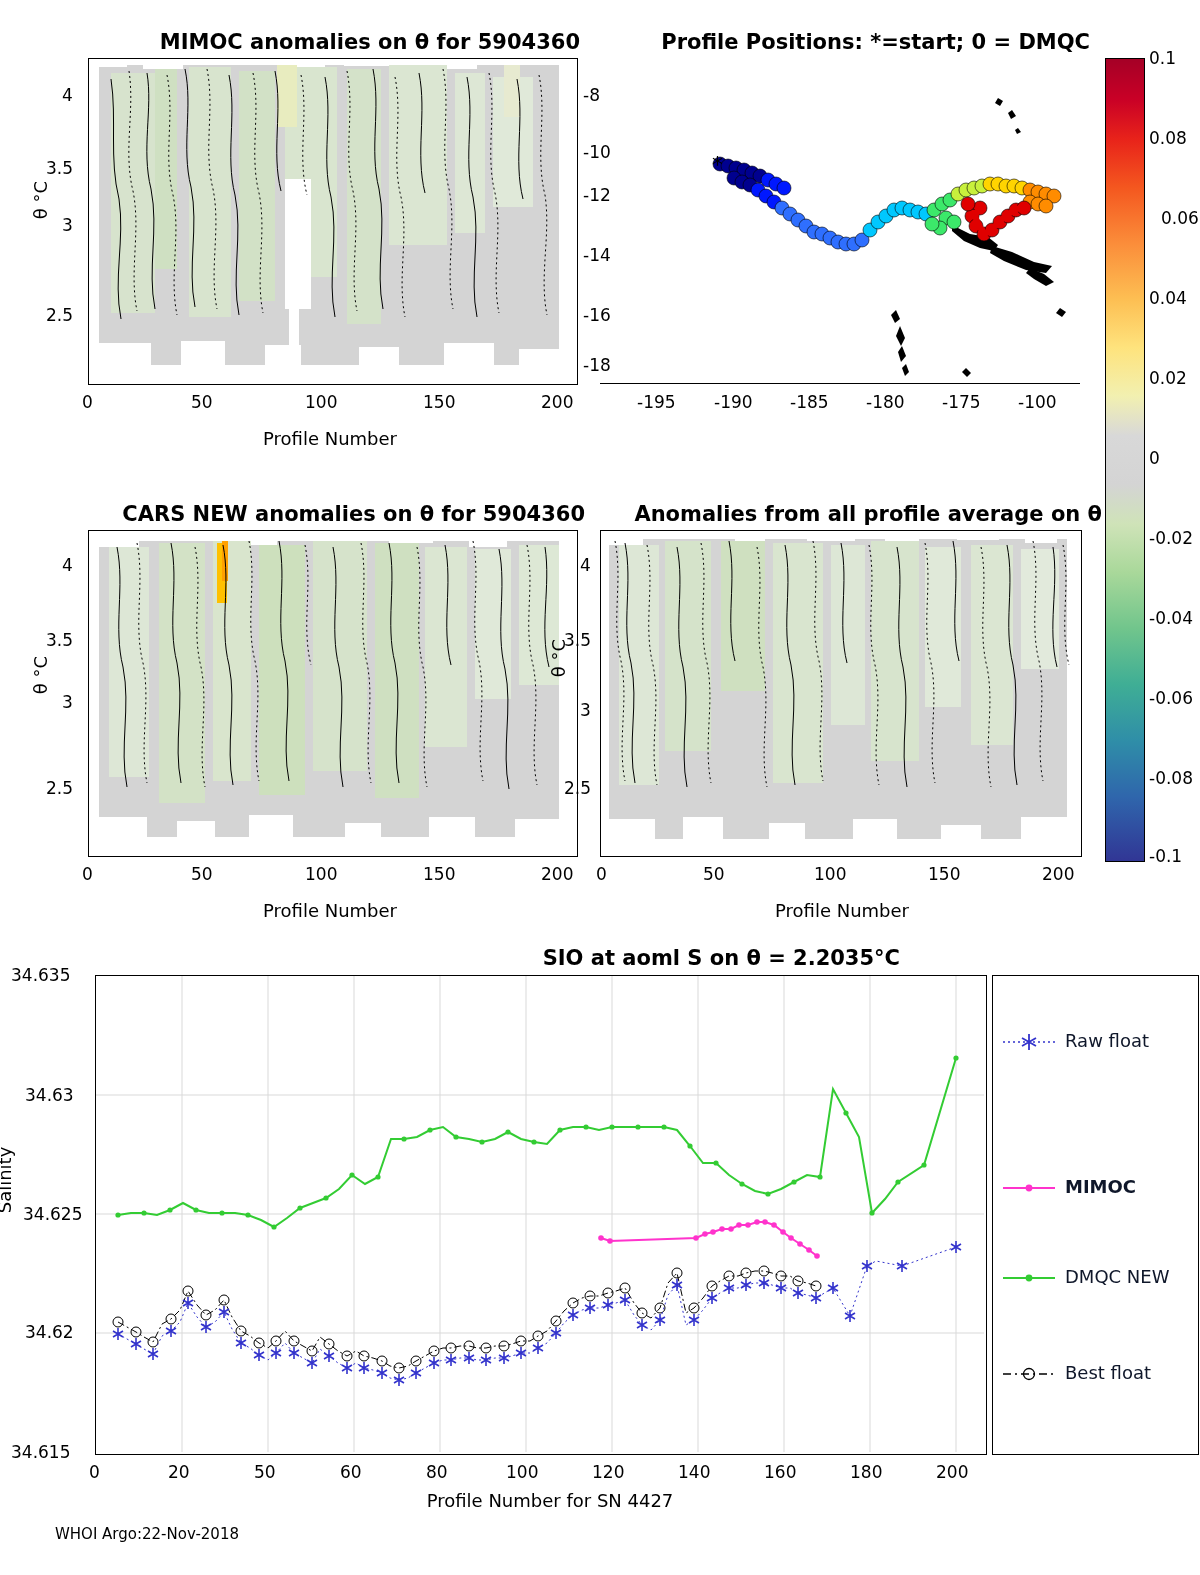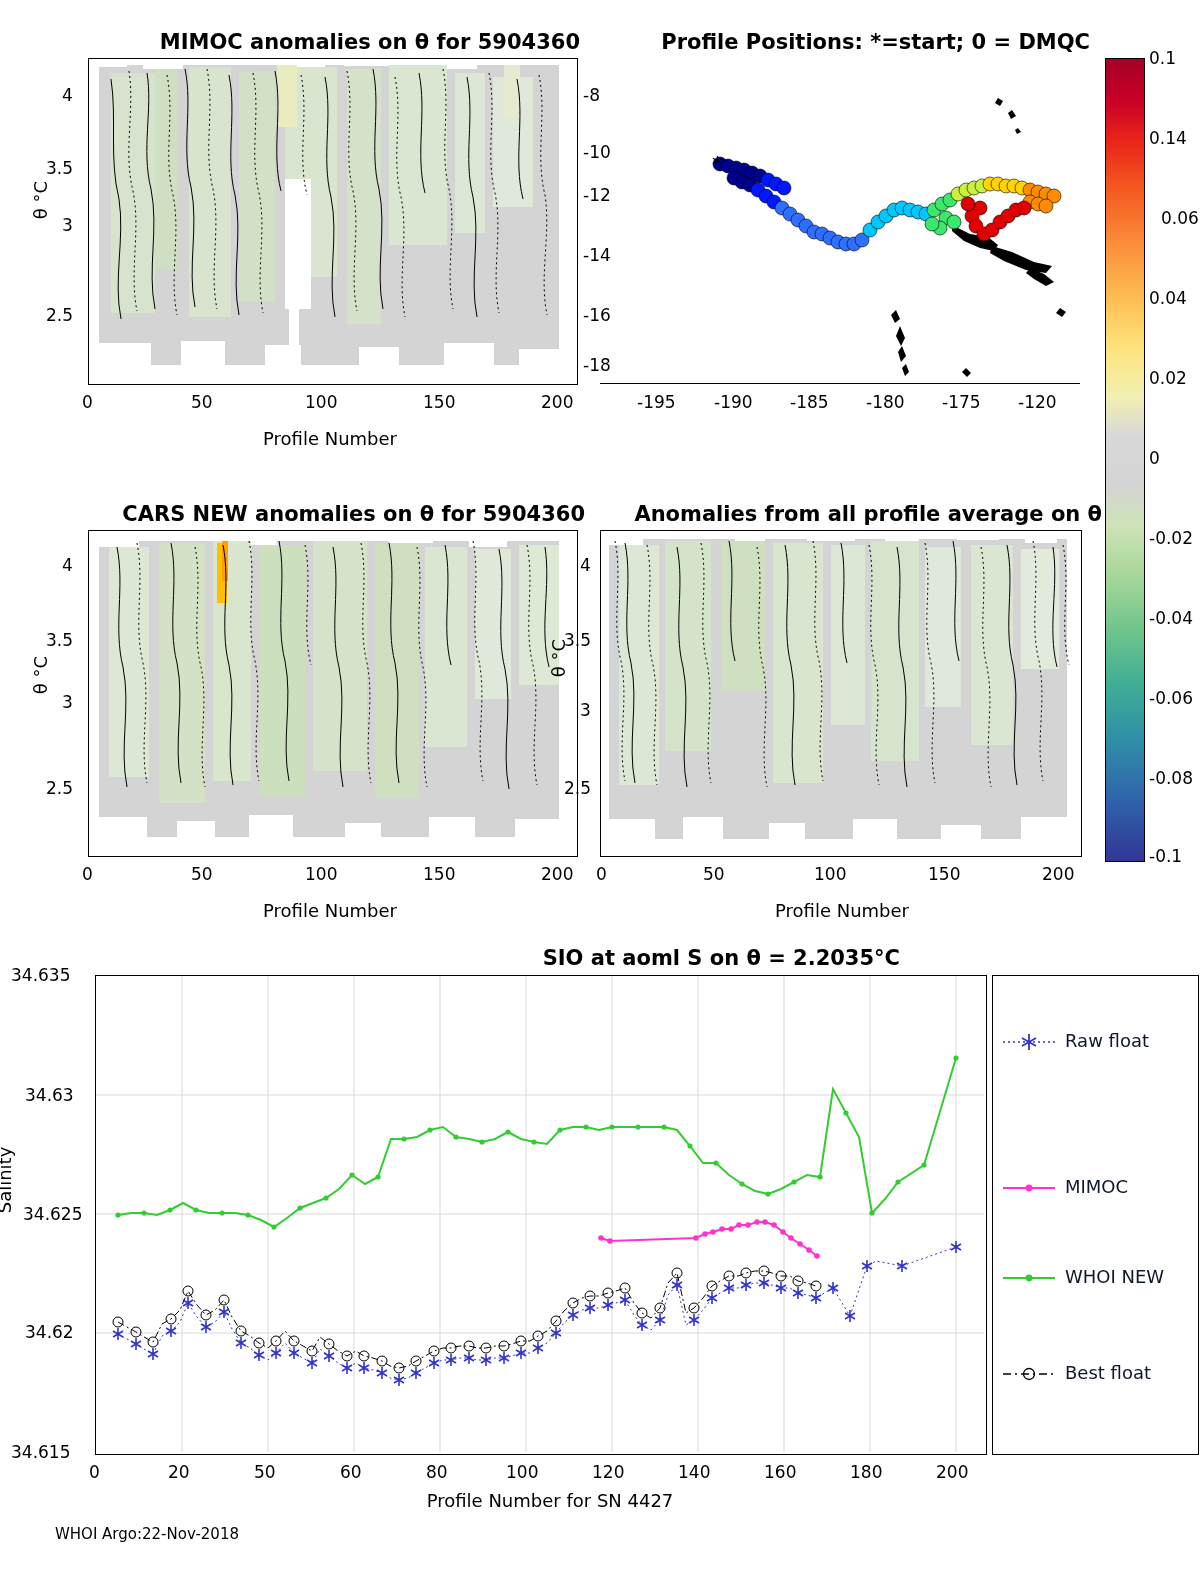--- a/index.html
+++ b/index.html
@@ -220,39 +220,39 @@
         <text x="112" y="114" font-size="22" font-family="DejaVu Sans" fill="#000">*</text>
       </g>
     </svg>
   </div>
 
   <div class="tick" style="left:637px;top:392px;">-195</div>
   <div class="tick" style="left:714px;top:392px;">-190</div>
   <div class="tick" style="left:790px;top:392px;">-185</div>
   <div class="tick" style="left:866px;top:392px;">-180</div>
   <div class="tick" style="left:942px;top:392px;">-175</div>
-  <div class="tick" style="left:1018px;top:392px;">-120</div>
+  <div class="tick" style="left:1018px;top:392px;">-100</div>
 
   <div class="tick" style="left:583px;top:355px;">-18</div>
   <div class="tick" style="left:583px;top:305px;">-16</div>
   <div class="tick" style="left:583px;top:245px;">-14</div>
   <div class="tick" style="left:583px;top:185px;">-12</div>
   <div class="tick" style="left:583px;top:142px;">-10</div>
   <div class="tick" style="left:583px;top:85px;">-8</div>
 </div>
 
 <div class="cbar-wrap" style="left:1105px;top:58px;width:95px;height:810px;">
   <div class="cbar" style="left:0;top:0;width:38px;height:802px;
     background:linear-gradient(to bottom,
       #a50026 0%, #c90026 5%, #e8231a 10%, #f4571f 16%, #fb8d3a 23%,
       #fdbf53 30%, #fee37d 36%, #f2f0b0 42%, #d8d8d8 47%, #d4d4d4 53%,
       #cfe3b8 58%, #a9d89a 64%, #71c58c 71%, #3fae95 78%, #2f8ea8 85%,
       #2f66ac 92%, #313695 100%);"></div>
   <div class="cbar-tick" style="left:44px;top:-10px;">0.1</div>
-  <div class="cbar-tick" style="left:44px;top:70px;">0.14</div>
+  <div class="cbar-tick" style="left:44px;top:70px;">0.08</div>
   <div class="cbar-tick" style="left:56px;top:150px;text-align:right;">0.06</div>
   <div class="cbar-tick" style="left:44px;top:230px;">0.04</div>
   <div class="cbar-tick" style="left:44px;top:310px;">0.02</div>
   <div class="cbar-tick" style="left:44px;top:390px;">0</div>
   <div class="cbar-tick" style="left:44px;top:470px;">-0.02</div>
   <div class="cbar-tick" style="left:44px;top:550px;">-0.04</div>
   <div class="cbar-tick" style="left:44px;top:630px;">-0.06</div>
   <div class="cbar-tick" style="left:44px;top:710px;">-0.08</div>
   <div class="cbar-tick" style="left:44px;top:788px;">-0.1</div>
 </div>
@@ -614,18 +614,18 @@
     <line x1="10" y1="212" x2="62" y2="212" stroke="#ff33cc" stroke-width="2"></line>
     <circle cx="36" cy="212" r="3.4" fill="#ff33cc"></circle>
 
     <line x1="10" y1="302" x2="62" y2="302" stroke="#33cc33" stroke-width="2"></line>
     <circle cx="36" cy="302" r="3.4" fill="#33cc33"></circle>
 
     <line x1="10" y1="398" x2="62" y2="398" stroke="#000" stroke-width="1.3" stroke-dasharray="8,4,2,4"></line>
     <circle cx="36" cy="398" r="5.5" fill="none" stroke="#000" stroke-width="1.3"></circle>
   </svg>
   <div class="legend-label" style="left:72px;top:54px;">Raw float</div>
-  <div class="legend-label" style="left:72px;top:200px;">MIMOC</div>
-  <div class="legend-label" style="left:72px;top:290px;">WHOI NEW</div>
+  <div class="legend-label" style="left:72px;top:200px;font-weight:bold;">MIMOC</div>
+  <div class="legend-label" style="left:72px;top:290px;">DMQC NEW</div>
   <div class="legend-label" style="left:72px;top:386px;">Best float</div>
 </div>
 
 <div class="footer" style="left:55px;top:1525px;">WHOI Argo:22-Nov-2018</div>
 
 </body></html>

